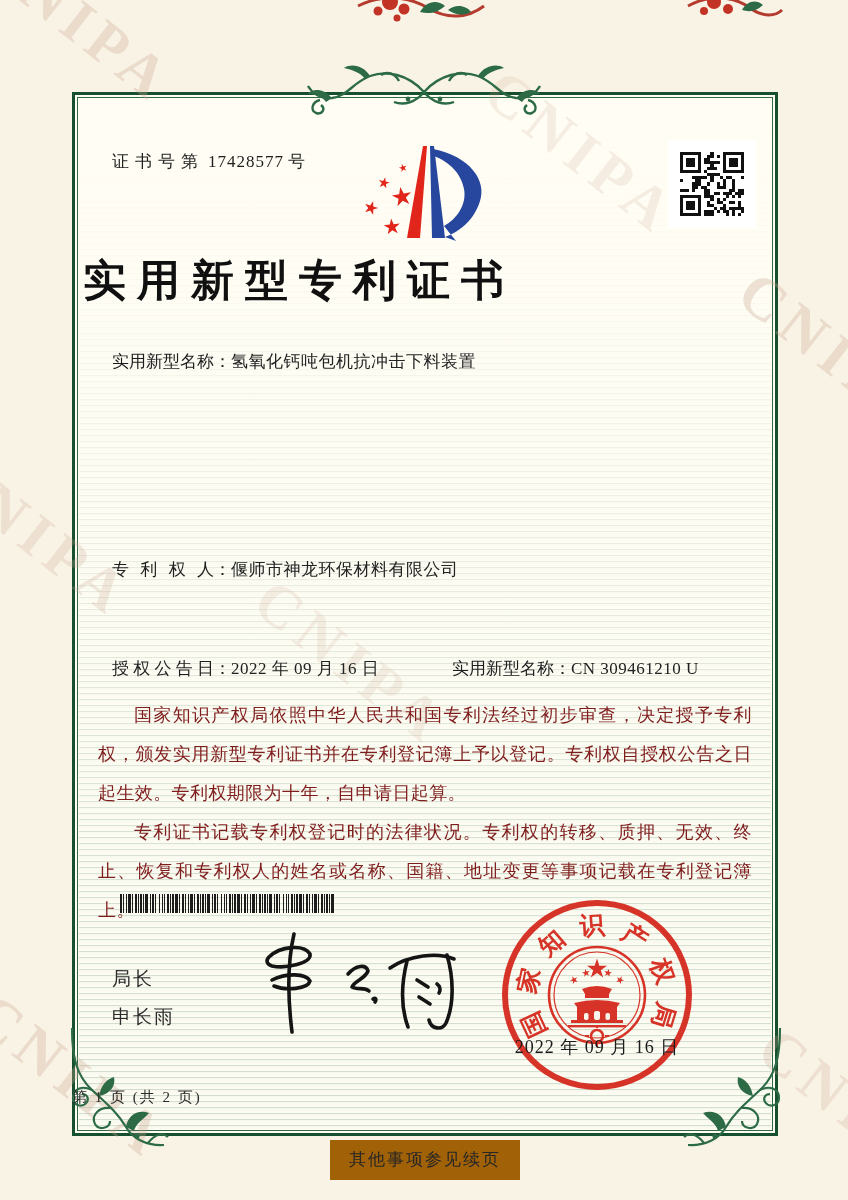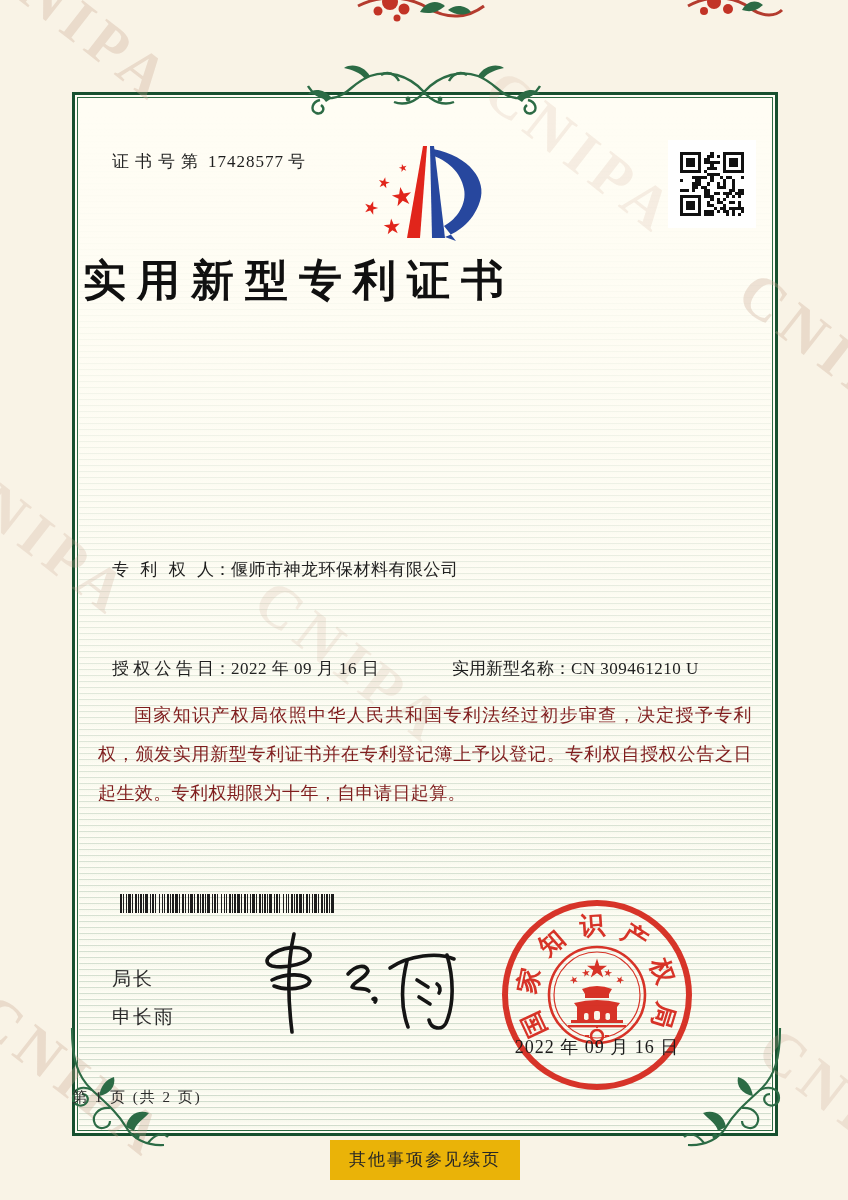--- a/index.html
+++ b/index.html
@@ -108,21 +108,21 @@
 
   .seal-svg { left:497px; top:895px; z-index:6; mix-blend-mode:multiply; }
   .seal-date {
     left:497px; top:1035px; width:200px; text-align:center; z-index:7;
     font-size:18px; color:#1b1b1b; letter-spacing:1px; white-space:nowrap;
   }
 
   .page-info { left:72px; top:1088px; width:586px; text-align:left; font-size:15px; color:#2a2a2a; letter-spacing:2px; }
 
   .note-box {
-    left:330px; top:1140px; width:190px; height:40px; background:#eab308;
+    left:330px; top:1140px; width:190px; height:40px; background:#a16207;
     text-align:center; line-height:40px; font-size:17px; color:#262626;
     letter-spacing:2px; z-index:5;
   }
 </style>
 </head>
 <body>
 
 <div class="page">
 
   <div class="wm wm1">CNIPA</div>
@@ -336,33 +336,37 @@
           <rect x="15" y="1" width="5" height="5" fill="#fff"></rect>
           <rect x="16" y="2" width="3" height="3" fill="#111"></rect>
           <rect x="0" y="14" width="7" height="7" fill="#111"></rect>
           <rect x="1" y="15" width="5" height="5" fill="#fff"></rect>
           <rect x="2" y="16" width="3" height="3" fill="#111"></rect>
         </svg>
     </div>
 
     <div class="abs title">实用新型专利证书</div>
 
+    <div class="abs field-row row-0">
+      <span class="field-label">实用新型名称</span><span class="colon">：</span><span class="field-value">氢氧化钙吨包机抗冲击下料装置</span>
+    </div>
     <div class="abs field-row row-4">
       <span class="field-label">专利权人</span><span class="colon">：</span><span class="field-value">偃师市神龙环保材料有限公司</span>
     </div>
 
     <div class="abs field-row row-ann">
       <span class="field-label">授权公告日</span><span class="colon">：</span><span class="field-value">2022 年 09 月 16 日</span>
       <span class="ann-right">
         <span class="field-label">实用新型名称</span><span class="colon">：</span><span class="field-value">CN 309461210 U</span>
       </span>
     </div>
 
     <div class="abs paragraphs">
       <p>国家知识产权局依照中华人民共和国专利法经过初步审查，决定授予专利权，颁发实用新型专利证书并在专利登记簿上予以登记。专利权自授权公告之日起生效。专利权期限为十年，自申请日起算。</p>
+      <p>专利证书记载专利权登记时的法律状况。专利权的转移、质押、无效、终止、恢复和专利权人的姓名或名称、国籍、地址变更等事项记载在专利登记簿上。</p>
     </div>
 
     <svg class="abs barcode" id="barcode" width="218" height="19" viewBox="0 0 218 19">
         <rect x="0" y="0" width="2" height="19" fill="#1c1c1c"></rect>
         <rect x="3" y="0" width="1" height="19" fill="#1c1c1c"></rect>
         <rect x="6" y="0" width="1" height="19" fill="#1c1c1c"></rect>
         <rect x="8" y="0" width="3" height="19" fill="#1c1c1c"></rect>
         <rect x="12" y="0" width="1" height="19" fill="#1c1c1c"></rect>
         <rect x="15" y="0" width="2" height="19" fill="#1c1c1c"></rect>
         <rect x="18" y="0" width="1" height="19" fill="#1c1c1c"></rect>

